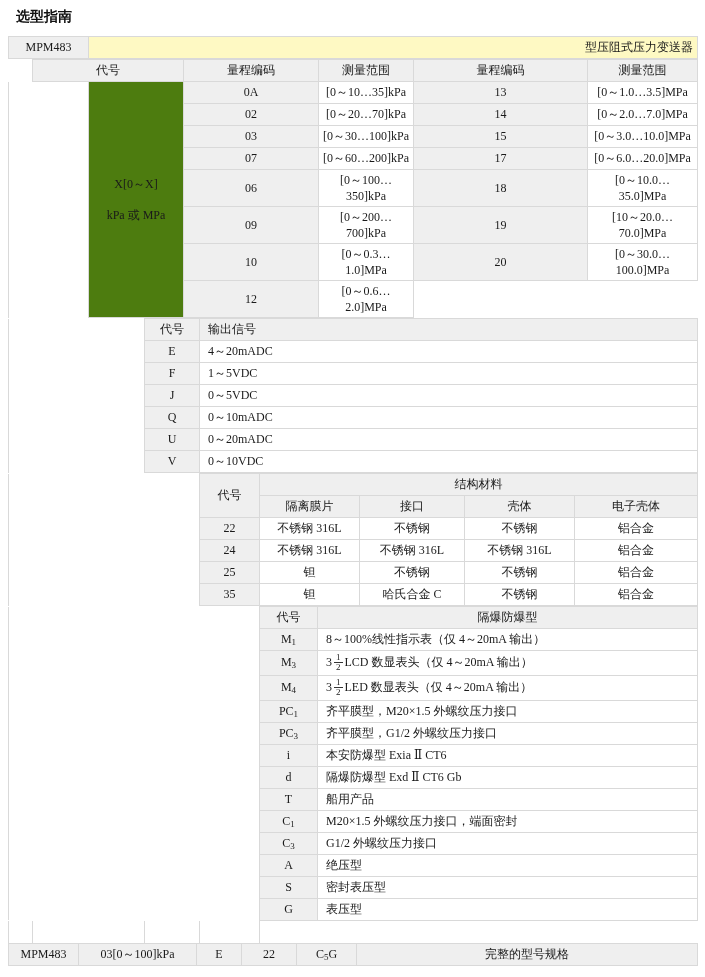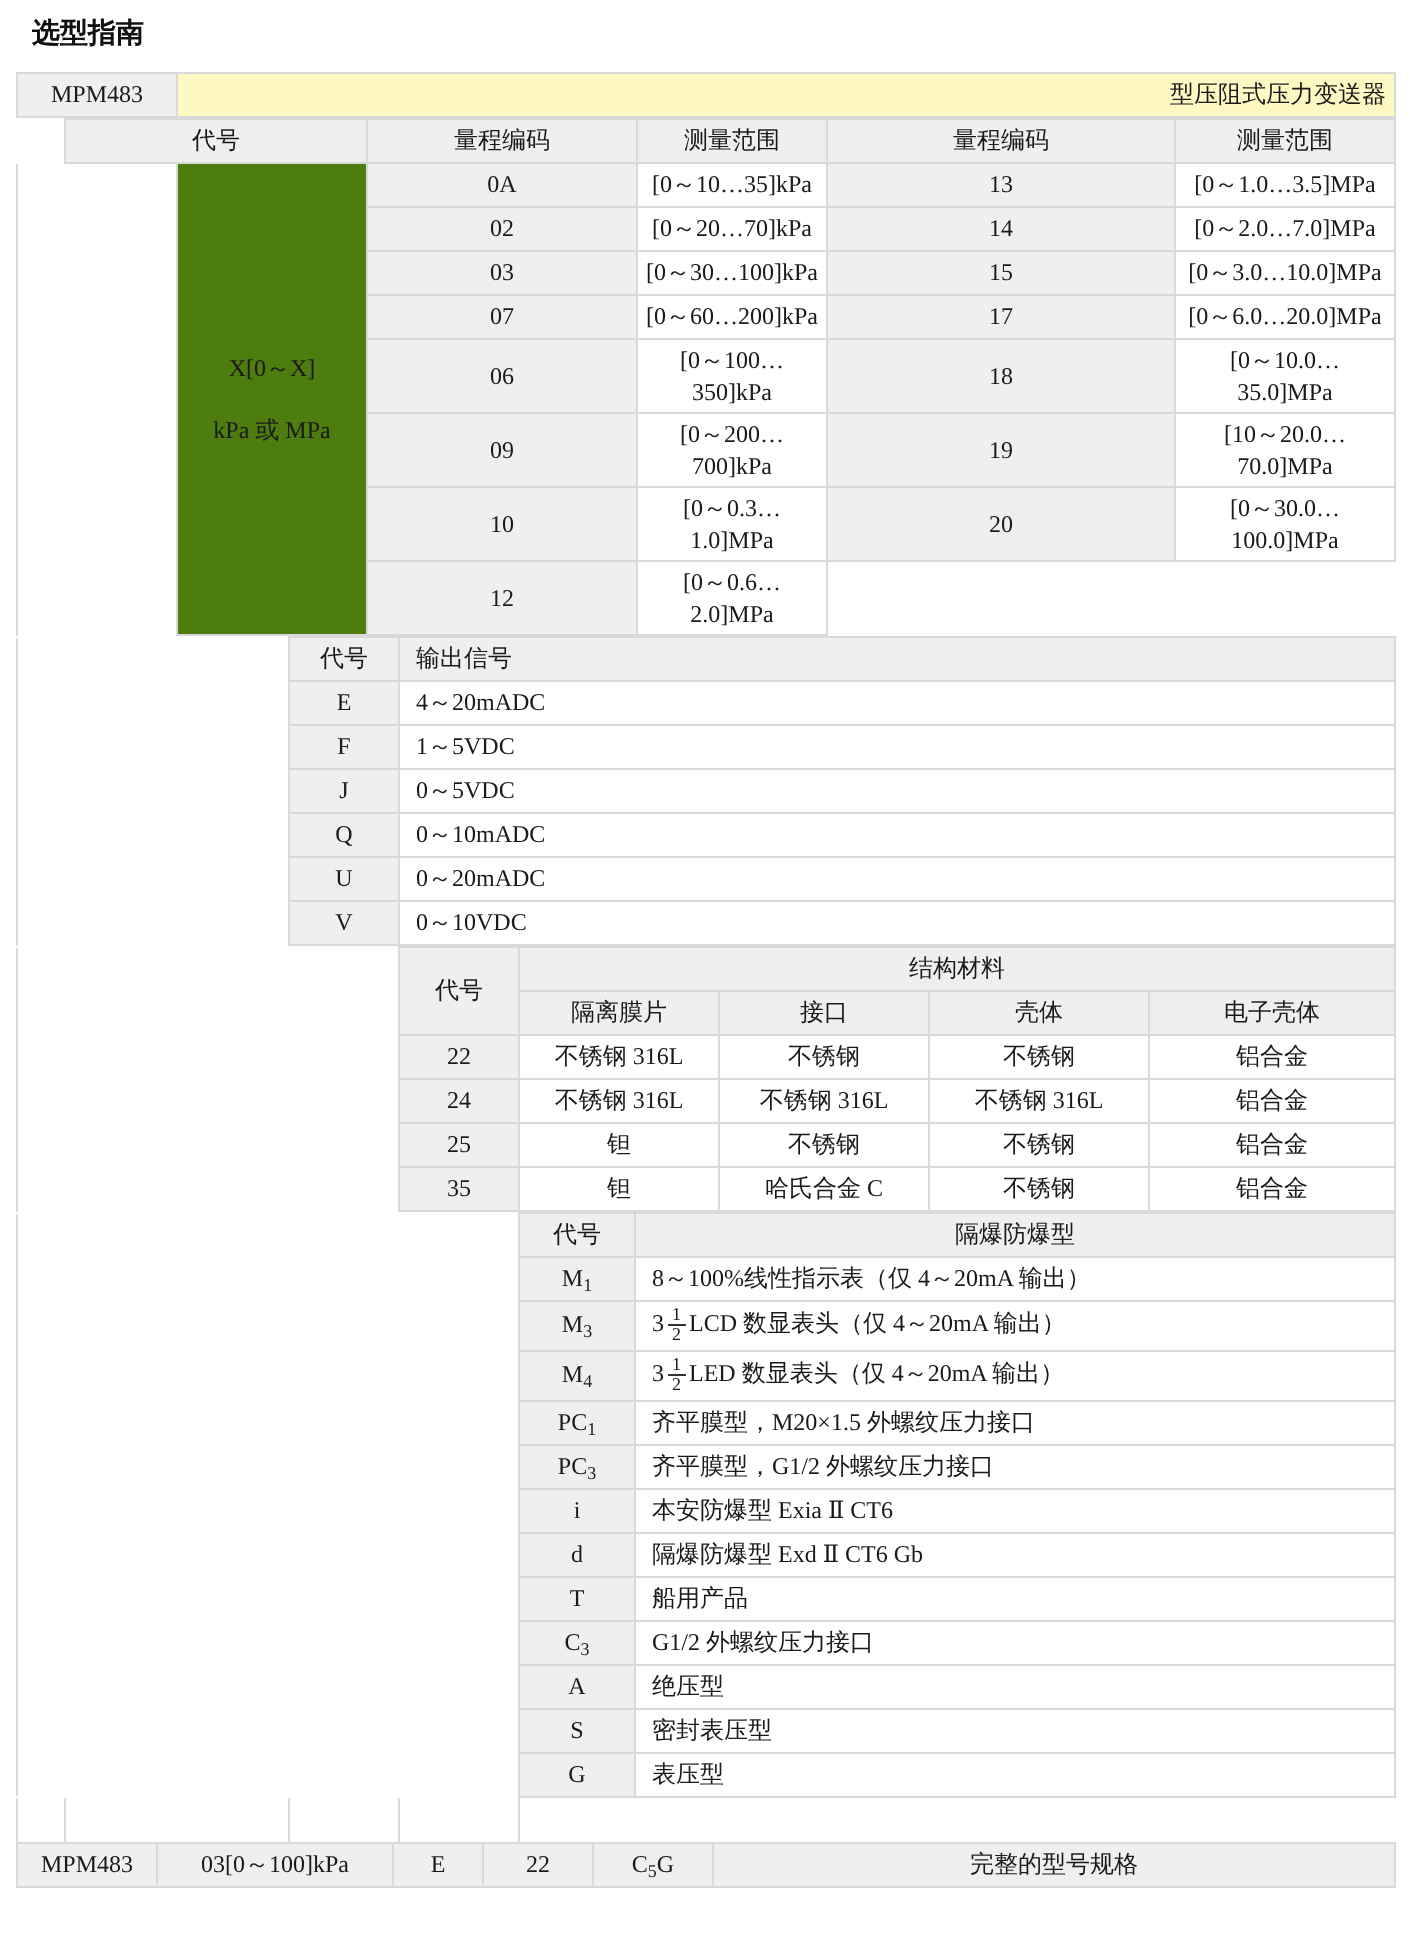--- a/index.html
+++ b/index.html
@@ -421,20 +421,28 @@
 
         <tr>
           <td class="vline"></td>
           <td class="blank"></td>
           <td class="blank"></td>
           <td class="blank"></td>
           <td class="shade center"><span>T</span><sub></sub></td>
           <td class="left">船用产品</td>
         </tr>
 
+        <tr>
+          <td class="vline"></td>
+          <td class="blank"></td>
+          <td class="blank"></td>
+          <td class="blank"></td>
+          <td class="shade center"><span>C</span><sub>1</sub></td>
+          <td class="left">M20×1.5 外螺纹压力接口，端面密封</td>
+        </tr>
 
         <tr>
           <td class="vline"></td>
           <td class="blank"></td>
           <td class="blank"></td>
           <td class="blank"></td>
           <td class="shade center"><span>C</span><sub>3</sub></td>
           <td class="left">G1/2 外螺纹压力接口</td>
         </tr>
 

